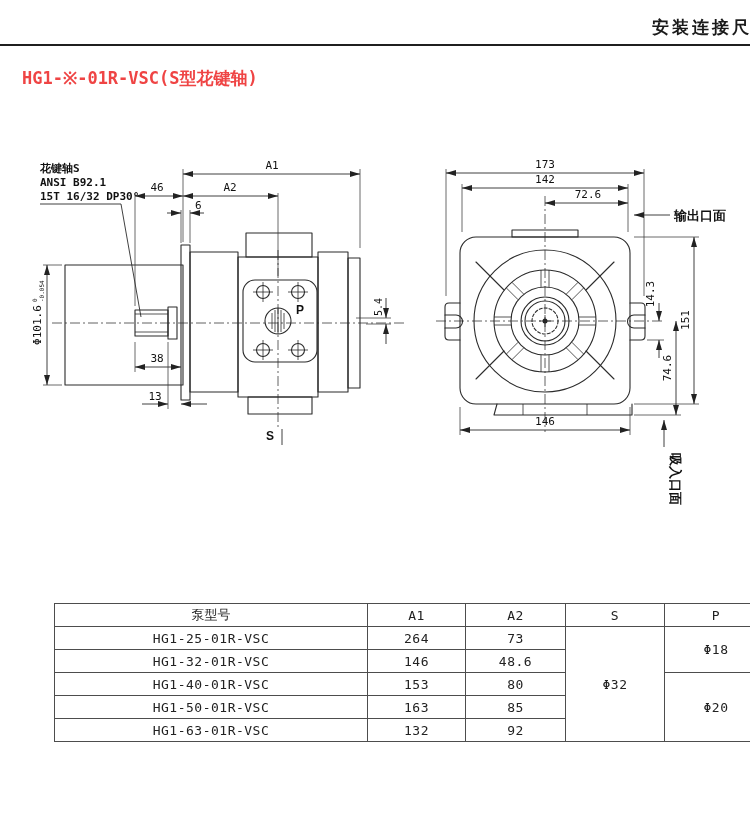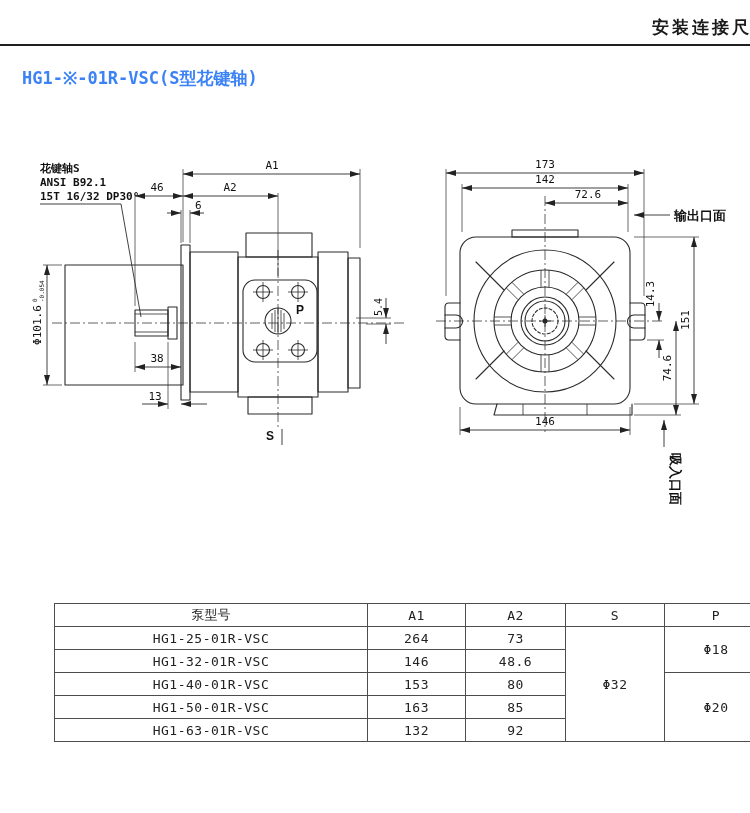--- a/index.html
+++ b/index.html
@@ -3,21 +3,21 @@
 <meta charset="utf-8">
 <style>
   html,body{margin:0;padding:0;background:#ffffff;}
   #page{position:relative;width:750px;height:813px;background:#ffffff;overflow:hidden;
         font-family:"Liberation Sans",sans-serif;color:#111;padding-left:32px;}
   
   #hdr-title{position:absolute;top:16px;right:10px;font-size:17px;font-weight:bold;
              letter-spacing:3px;color:#1a1a1a;}
   #hdr-rule{position:absolute;top:44px;left:0;width:750px;height:2px;background:#1f1f1f;}
   #doc-title{position:absolute;top:66px;left:22px;font-size:17px;font-weight:bold;
-             font-family:"DejaVu Sans Mono","Liberation Sans",sans-serif;color:#3b82f6;}
+             font-family:"DejaVu Sans Mono","Liberation Sans",sans-serif;color:#ef4444;}
   
   svg{position:absolute;overflow:visible;}
   .draw{stroke:#2b2b2b;stroke-width:1.1;fill:none;stroke-linejoin:round;stroke-linecap:round;}
   .thin{stroke:#2b2b2b;stroke-width:0.8;fill:none;}
   .cl{stroke:#3a3a3a;stroke-width:0.8;fill:none;stroke-dasharray:10 3 2 3;}
   .ext{stroke:#3a3a3a;stroke-width:0.75;fill:none;}
   .dim{stroke:#2b2b2b;stroke-width:0.9;fill:none;}
   .dim-text{font-family:"DejaVu Sans Mono",monospace;font-size:11px;fill:#111;}
   .dim-text-s{font-family:"DejaVu Sans Mono",monospace;font-size:10px;fill:#111;}
   .tol-text{font-family:"DejaVu Sans Mono",monospace;font-size:6px;fill:#111;}

